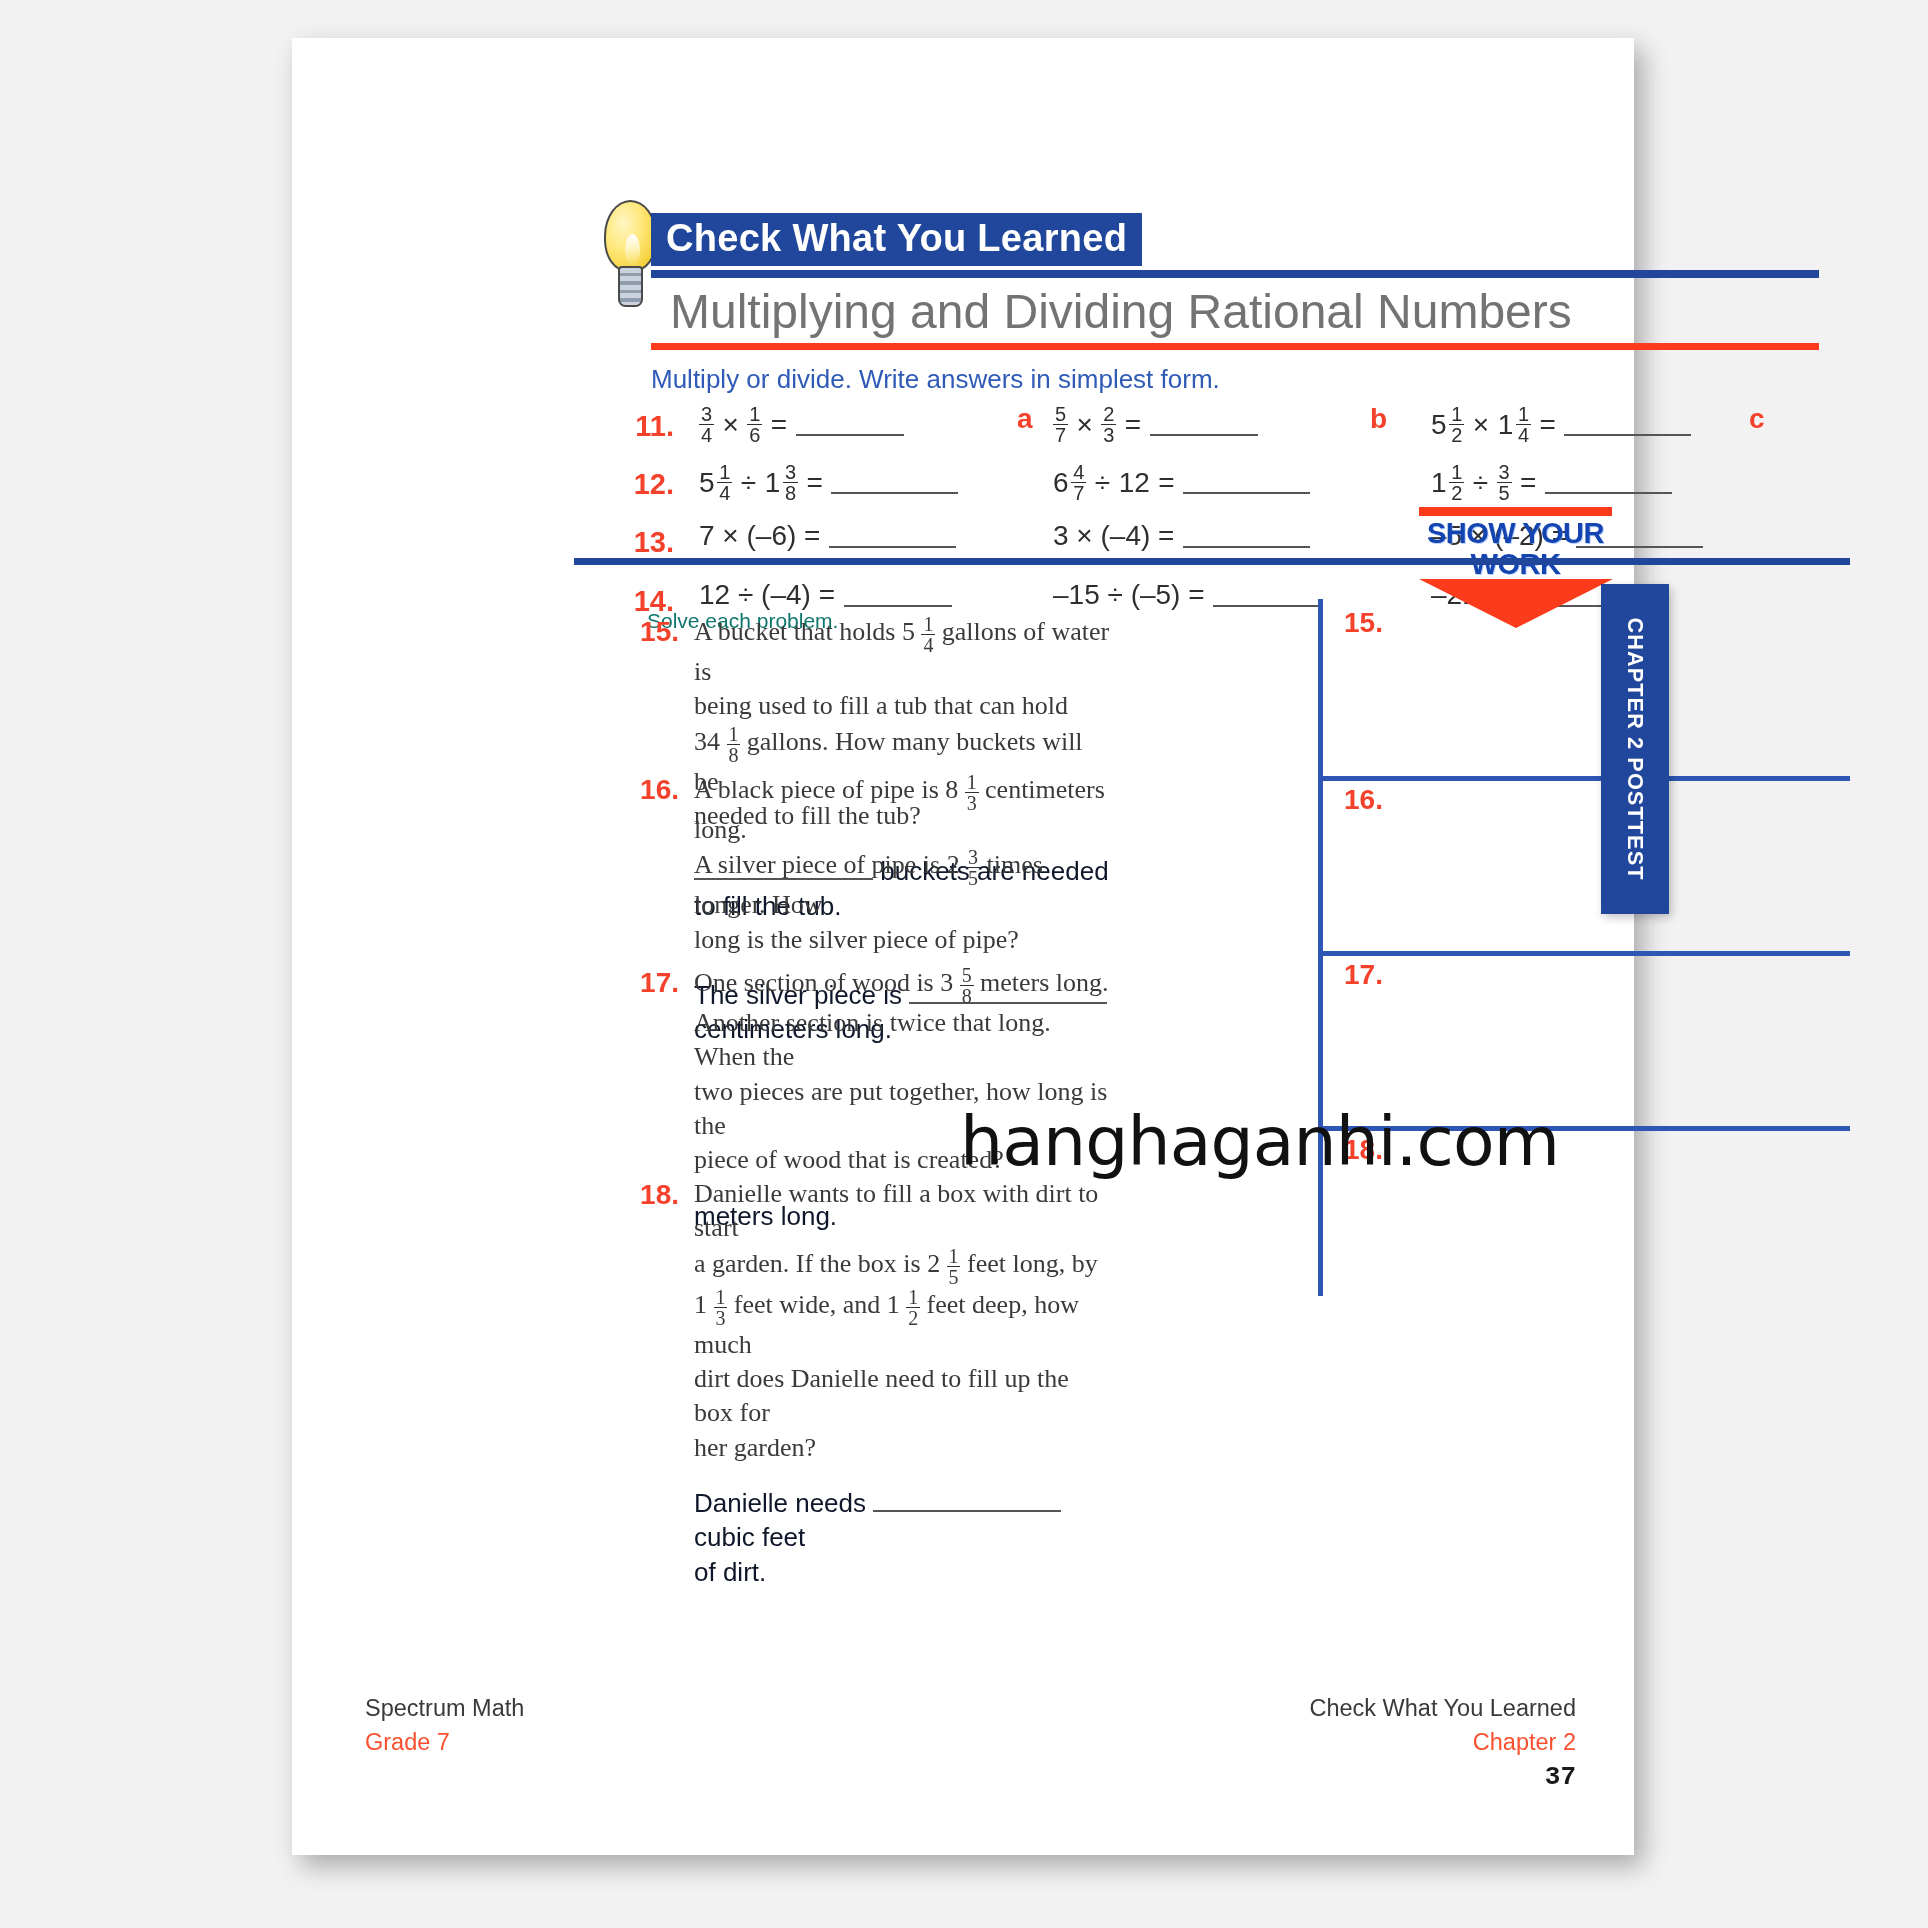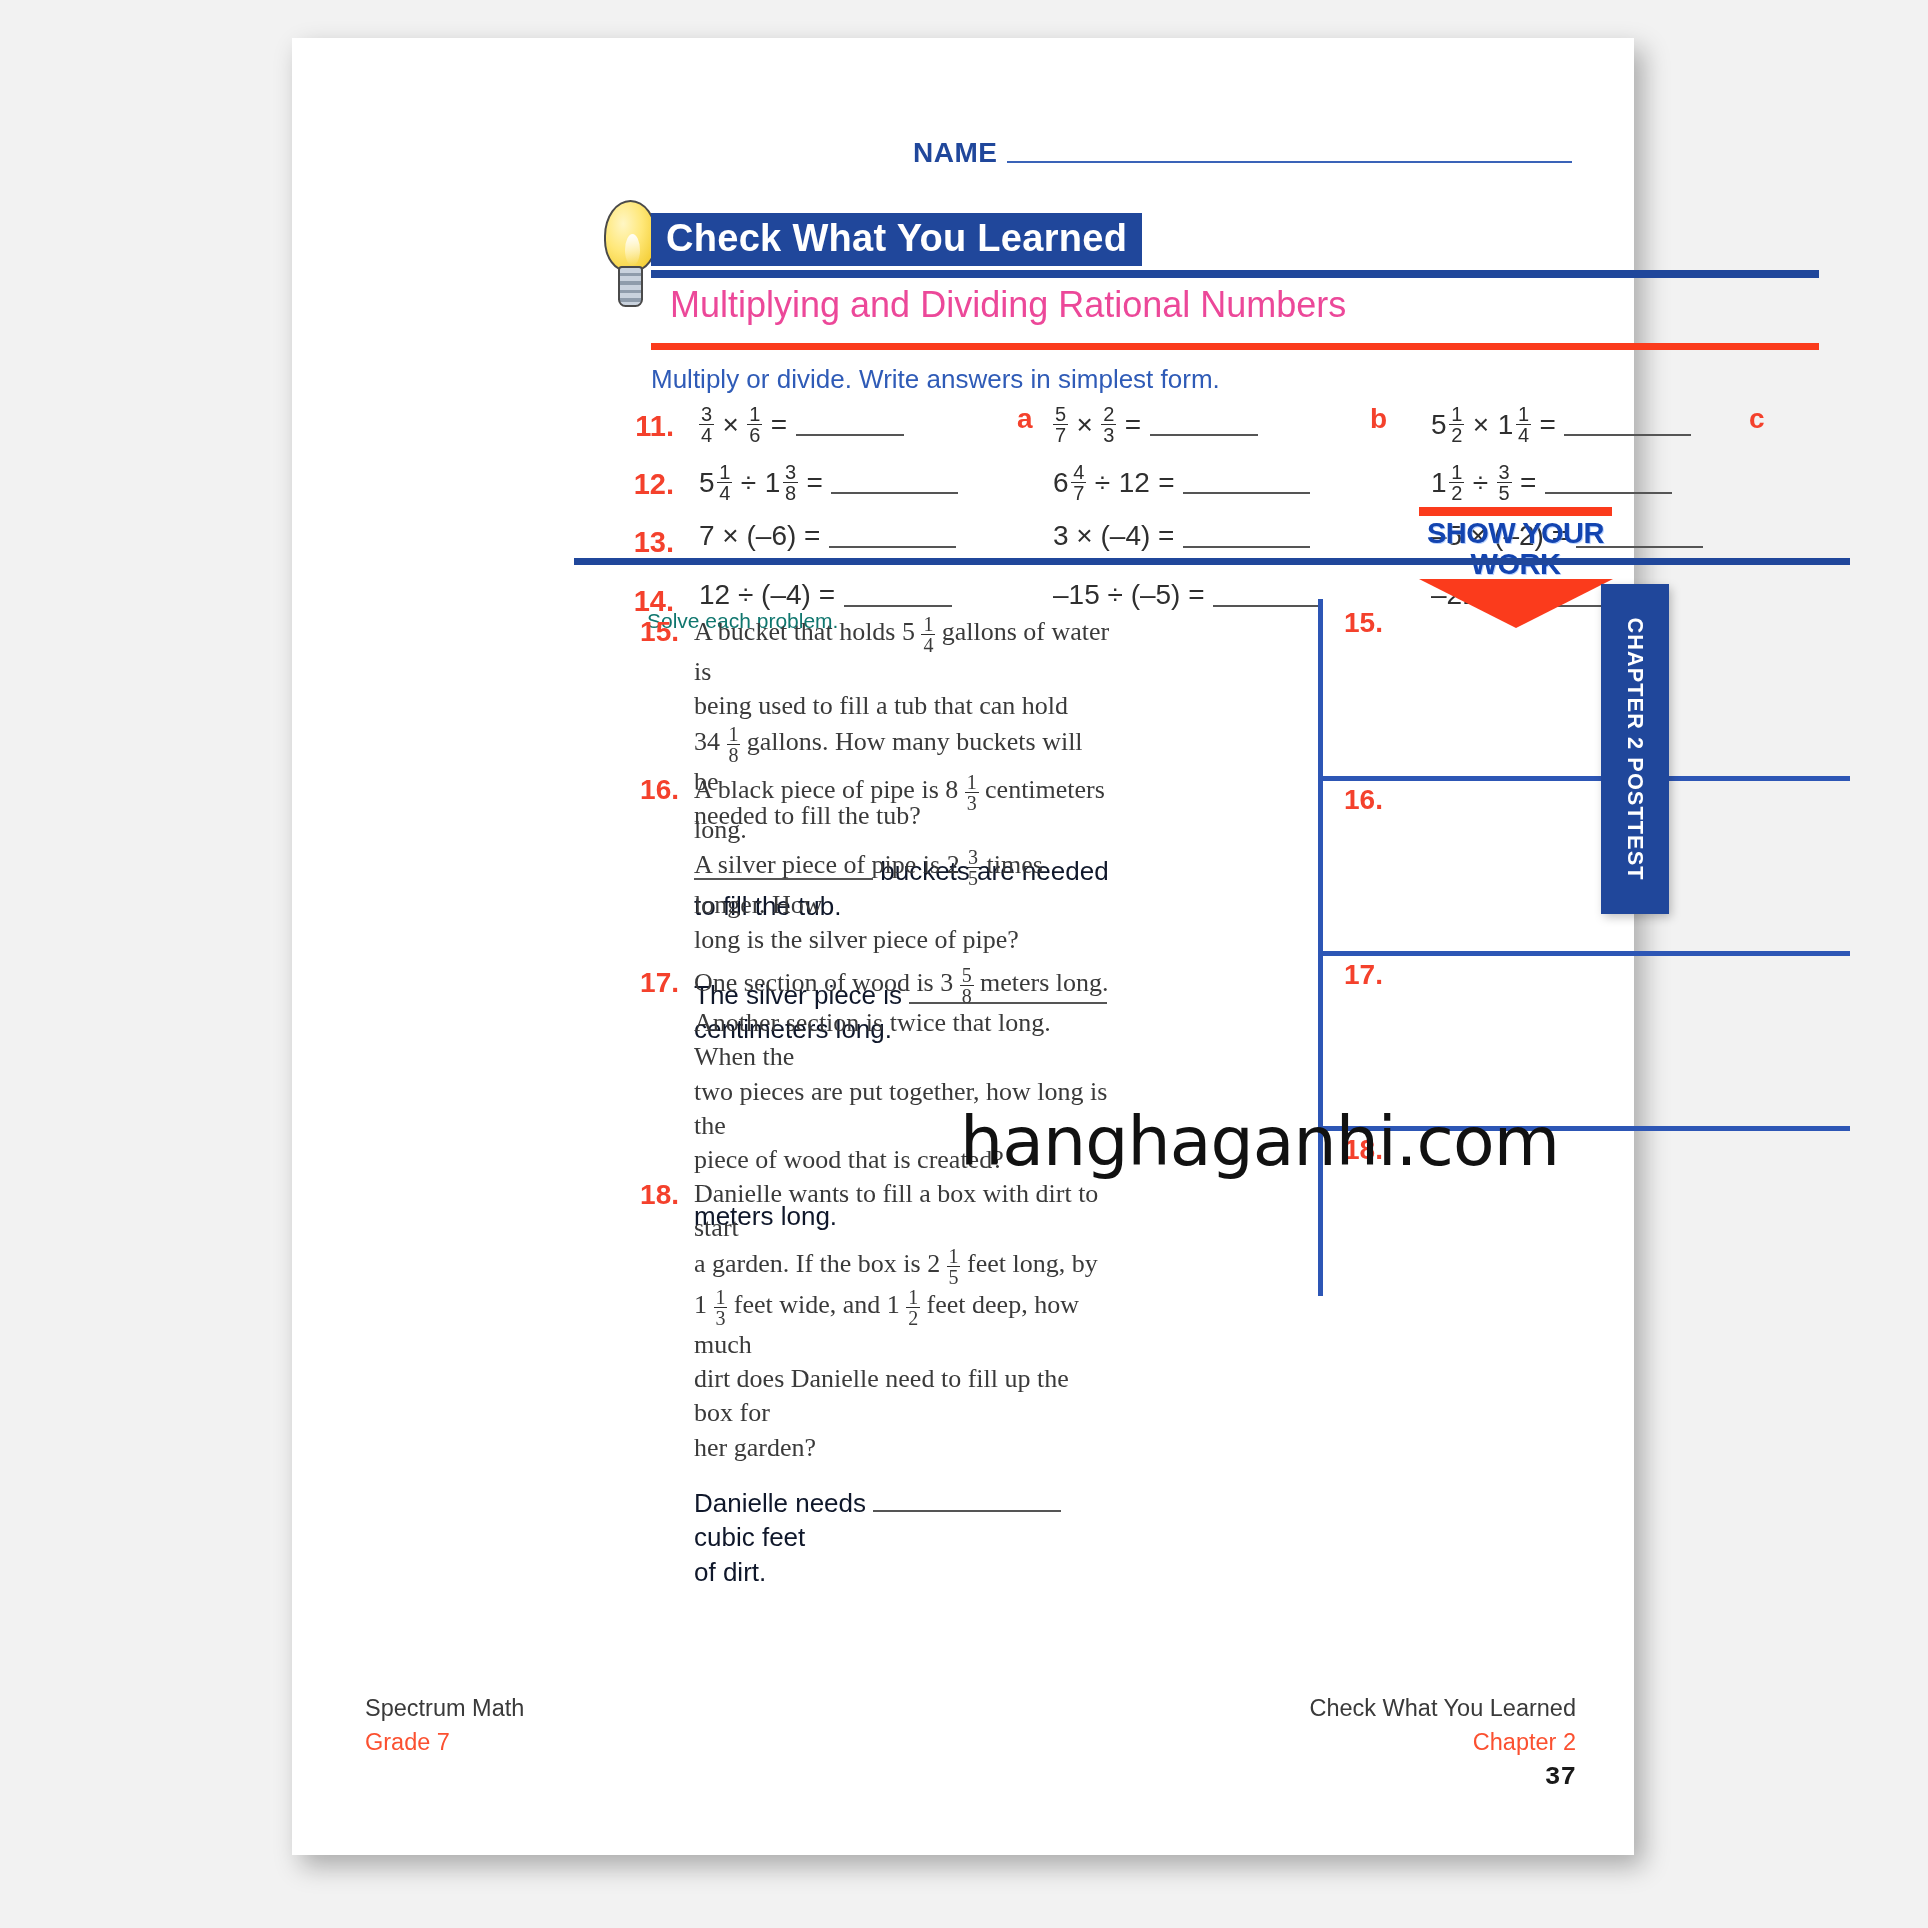--- a/index.html
+++ b/index.html
@@ -45,21 +45,21 @@
     position:absolute;left:77px;top:34px;height:49px;
     background:#20479b;display:flex;align-items:center;padding:0 15px 3.8px 15px;
   }
   .title-bar span{
     color:#ffffff;font-size:38px;font-weight:bold;letter-spacing:0.3px;
     font-family:"Liberation Sans",sans-serif;white-space:nowrap;line-height:1;
   }
   .blue-rule{position:absolute;left:77px;top:91px;width:1168px;height:7.5px;background:#20479b;}
   .subtitle{
     position:absolute;left:96px;top:105px;
-    color:#ec4899;font-size:36px;white-space:nowrap;
+    color:#737373;font-size:48px;white-space:nowrap;
     font-family:"Liberation Sans",sans-serif;
   }
   .red-rule{position:absolute;left:77px;top:164px;width:1168px;height:6.6px;background:#fb3b1c;}
 
   
   .instruction{
     position:absolute;left:77px;top:185px;color:#2f5bb7;font-size:26px;
     font-family:"Liberation Sans",sans-serif;
   }
   .colhead{
@@ -157,24 +157,20 @@
     font-family:"DejaVu Sans",sans-serif;
   }
 </style>
 </head>
 <body>
 
 <div class="stage">
 
   <div class="sheet">
 
-    <div class="name-row">
-      <div class="name-label">NAME</div>
-      <div class="name-rule"></div>
-    </div>
 
     <div style="position:absolute;left:282px;top:141px;width:1186px;height:188px;">
       <div class="bulb">
         <div class="glass"></div>
         <div class="screw"></div>
       </div>
       <div class="title-bar">
         <span>Check What You Learned</span>
       </div>
       <div class="blue-rule"></div>

